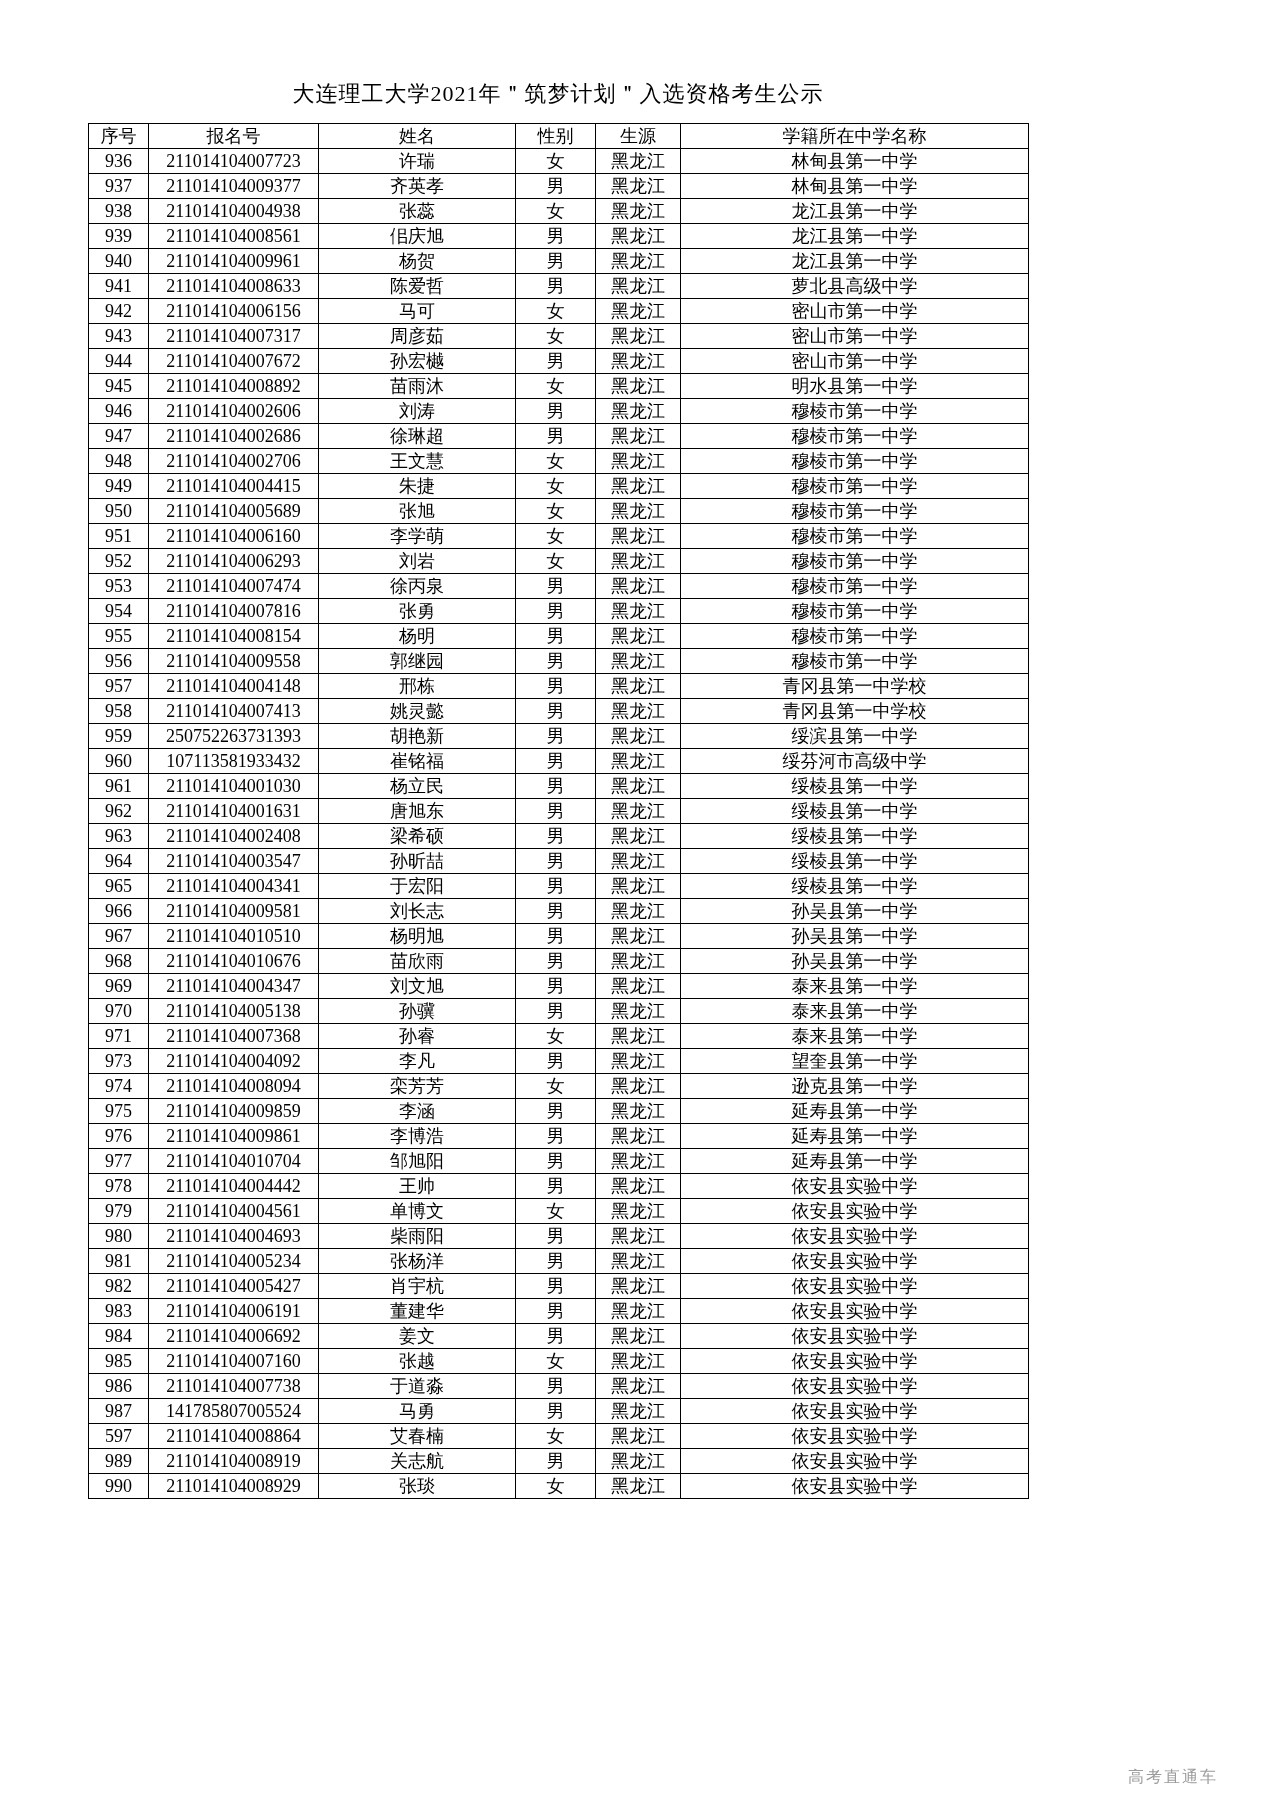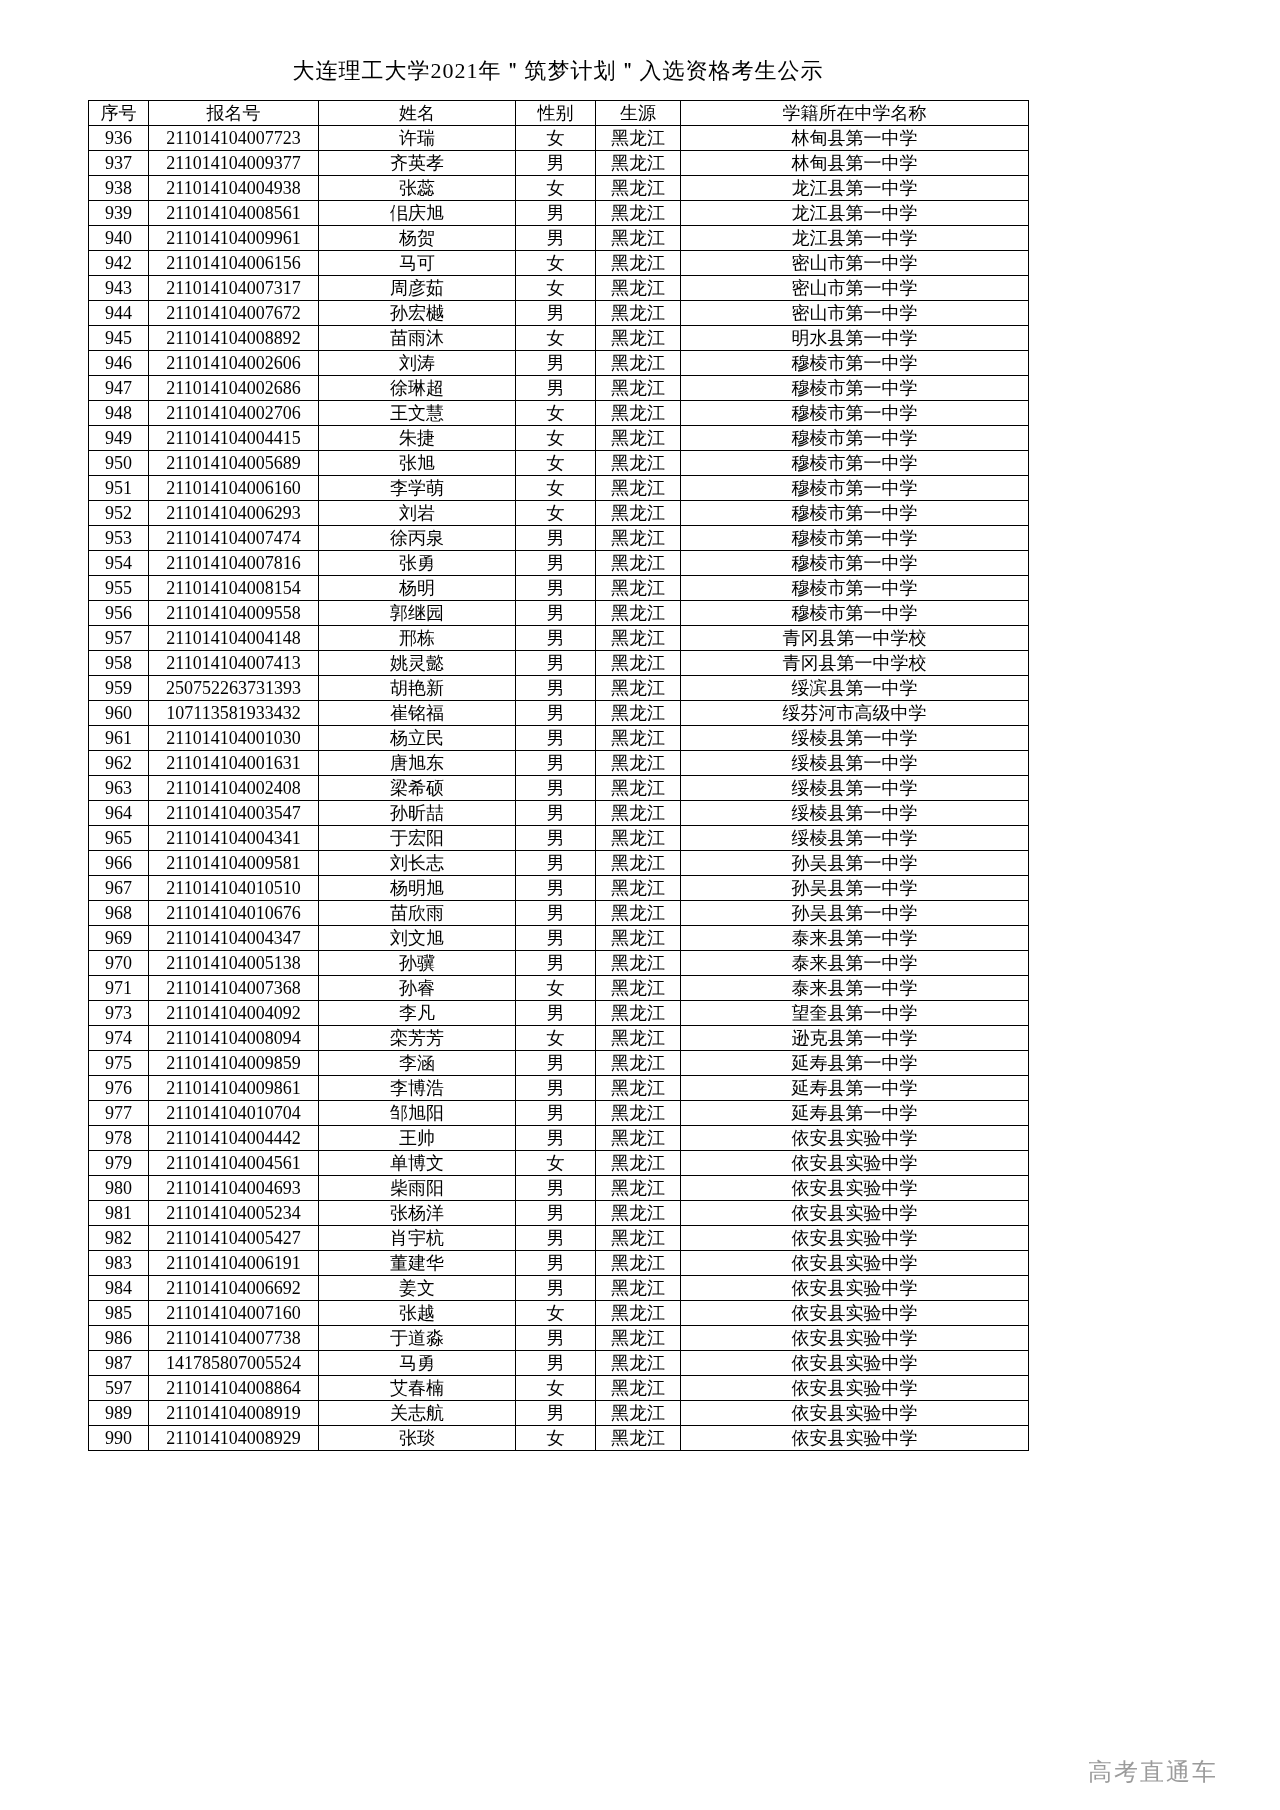--- a/index.html
+++ b/index.html
@@ -16,21 +16,21 @@
     color: #000000;
     overflow: hidden;
   }
   .content {
     position: absolute;
     left: 88px;
     top: 0;
     width: 940px;
   }
   .title {
-    margin-top: 56px;
+    margin-top: 79px;
     margin-bottom: 14px;
     text-align: center;
     font-size: 22px;
     letter-spacing: 1px;
     color: #000000;
     white-space: nowrap;
   }
   table.roster {
     border-collapse: collapse;
     table-layout: fixed;
@@ -52,21 +52,21 @@
     vertical-align: middle;
     font-size: 18px;
     font-weight: normal;
     white-space: nowrap;
     overflow: hidden;
   }
   .watermark {
     position: absolute;
     right: 62px;
     bottom: 22px;
-    font-size: 24px;
+    font-size: 16px;
     color: #9b9b9b;
     font-family: "Liberation Sans", "DejaVu Sans", sans-serif;
     letter-spacing: 2px;
   }
 </style>
 </head>
 <body>
 
 <div class="page">
   <div class="content">
@@ -125,20 +125,28 @@
           </tr>
           <tr>
             <td>940</td>
             <td>211014104009961</td>
             <td>杨贺</td>
             <td>男</td>
             <td>黑龙江</td>
             <td>龙江县第一中学</td>
           </tr>
           <tr>
+            <td>941</td>
+            <td>211014104008633</td>
+            <td>陈爱哲</td>
+            <td>男</td>
+            <td>黑龙江</td>
+            <td>萝北县高级中学</td>
+          </tr>
+          <tr>
             <td>942</td>
             <td>211014104006156</td>
             <td>马可</td>
             <td>女</td>
             <td>黑龙江</td>
             <td>密山市第一中学</td>
           </tr>
           <tr>
             <td>943</td>
             <td>211014104007317</td>

